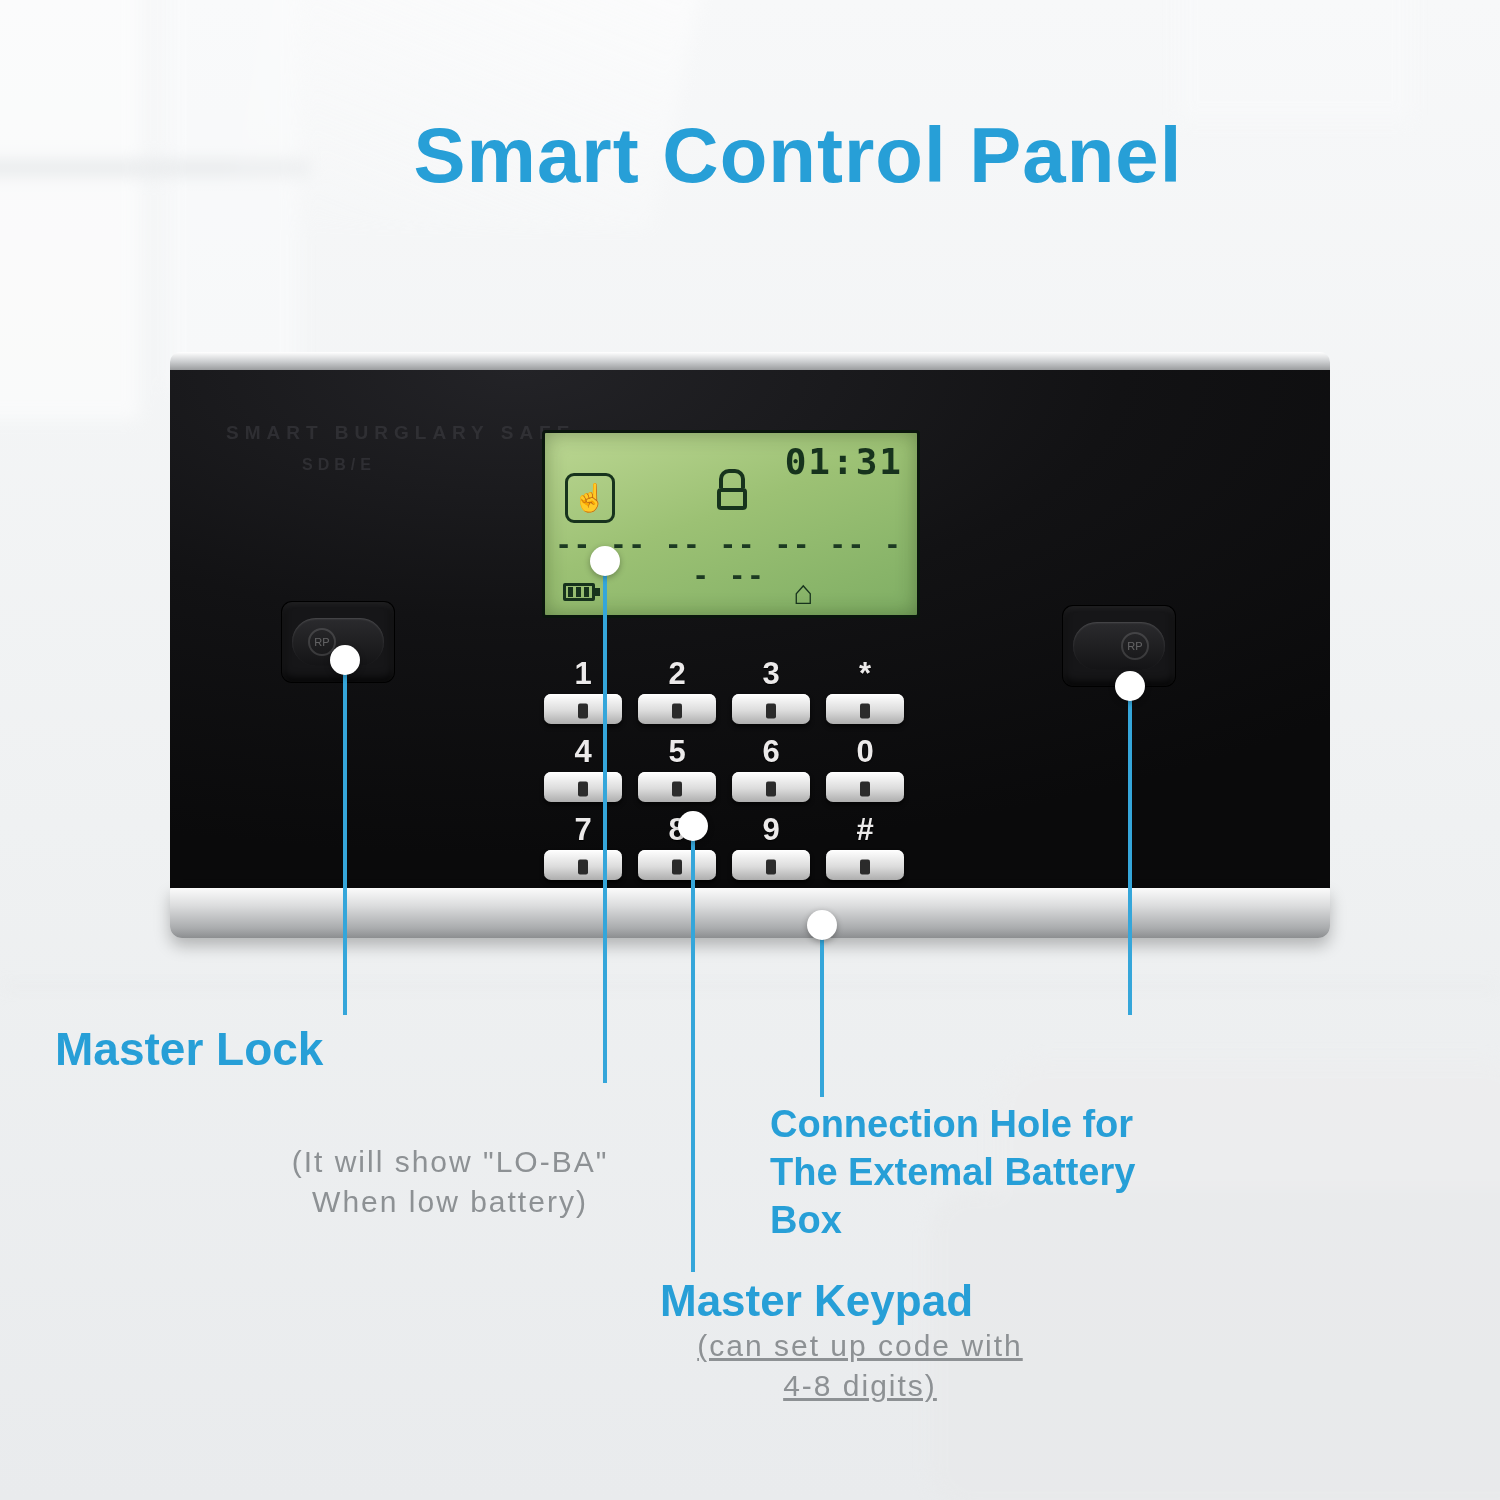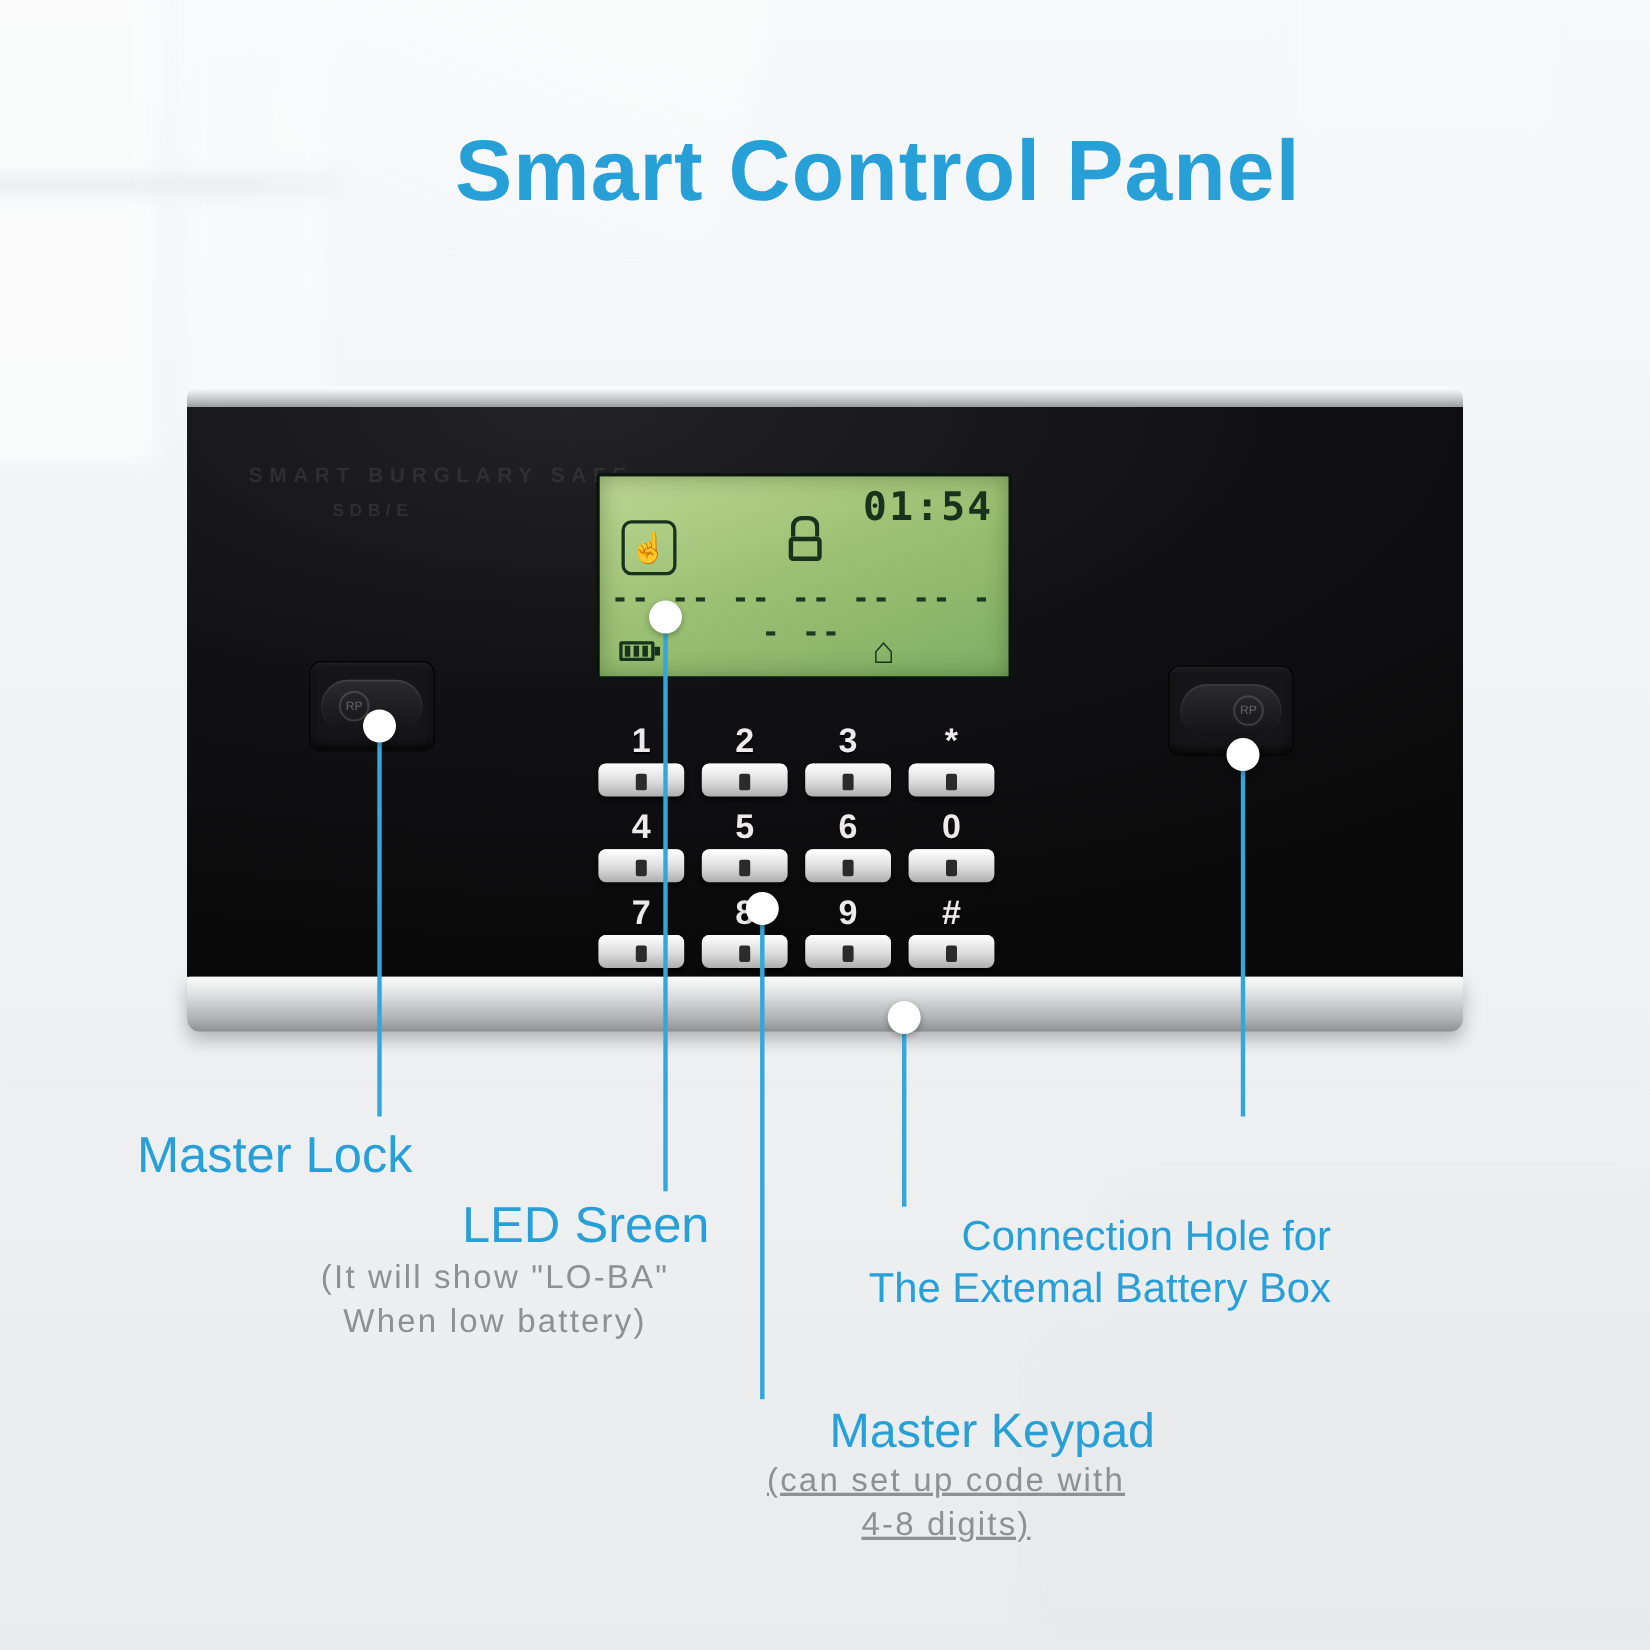--- a/index.html
+++ b/index.html
@@ -107,21 +107,21 @@
   }
   .keyhole.left .keyhole-logo{left:16px;}
   .keyhole.right .keyhole-logo{right:16px;}
 
   
   .c-line{position:absolute;width:4px;background:#35a6da;z-index:4;}
   .c-dot{
     position:absolute;width:30px;height:30px;border-radius:50%;background:#ffffff;z-index:5;
     box-shadow:0 2px 6px rgba(0,0,0,.3);
   }
-  .c-label{position:absolute;color:#279fd7;font-weight:normal;text-align:right;z-index:4;}
+  .c-label{position:absolute;color:#279fd7;font-weight:bold;text-align:left;z-index:4;}
   .c-sub{position:absolute;color:#8d9194;font-size:30px;letter-spacing:2px;text-align:center;line-height:40px;z-index:4;}
 
   .lbl-master{left:55px;top:1022px;width:320px;font-size:46px;}
   .lbl-emergency{left:1110px;top:1022px;width:380px;font-size:45px;}
   .lbl-led{left:255px;top:1086px;width:390px;font-size:46px;}
   .sub-led{left:225px;top:1142px;width:450px;}
   .lbl-conn{left:770px;top:1100px;width:440px;font-size:38px;line-height:48px;}
   .lbl-keypad{left:660px;top:1276px;width:390px;font-size:44px;}
   .sub-keypad{left:640px;top:1326px;width:440px;text-decoration:underline;}
 </style>
@@ -144,21 +144,21 @@
   <div class="title">Smart Control Panel</div>
 
   <div class="panel">
     <div class="chrome-top"></div>
     <div class="panel-body">
 
       <div class="emboss l1">SMART BURGLARY SAFE</div>
       <div class="emboss l2">SDB/E</div>
 
       <div class="lcd">
-        <div class="lcd-time">01:54</div>
+        <div class="lcd-time">01:31</div>
         <div class="touch-icon">☝</div>
         <div class="lock-icon">
           <div class="lock-shackle"></div>
           <div class="lock-body"></div>
         </div>
         <div class="dash-row">-- -- -- -- -- -- -- --</div>
         <div class="battery-icon">
           <div class="battery-shell"></div>
           <div class="battery-tip"></div>
           <div class="battery-bar b1"></div>
@@ -266,21 +266,20 @@
 
   <div class="c-dot" style="left:330px;top:645px;"></div>
   <div class="c-dot" style="left:590px;top:546px;"></div>
   <div class="c-dot" style="left:678px;top:811px;"></div>
   <div class="c-dot" style="left:807px;top:910px;"></div>
   <div class="c-dot" style="left:1115px;top:671px;"></div>
 
   <div class="c-label lbl-master">Master Lock</div>
 
 
-  <div class="c-label lbl-led">LED Sreen</div>
   <div class="c-sub sub-led">
     <div>(It will show "LO-BA"</div>
     <div>When low battery)</div>
   </div>
 
   <div class="c-label lbl-conn">
     <div>Connection Hole for</div>
     <div>The Extemal Battery Box</div>
   </div>
 

